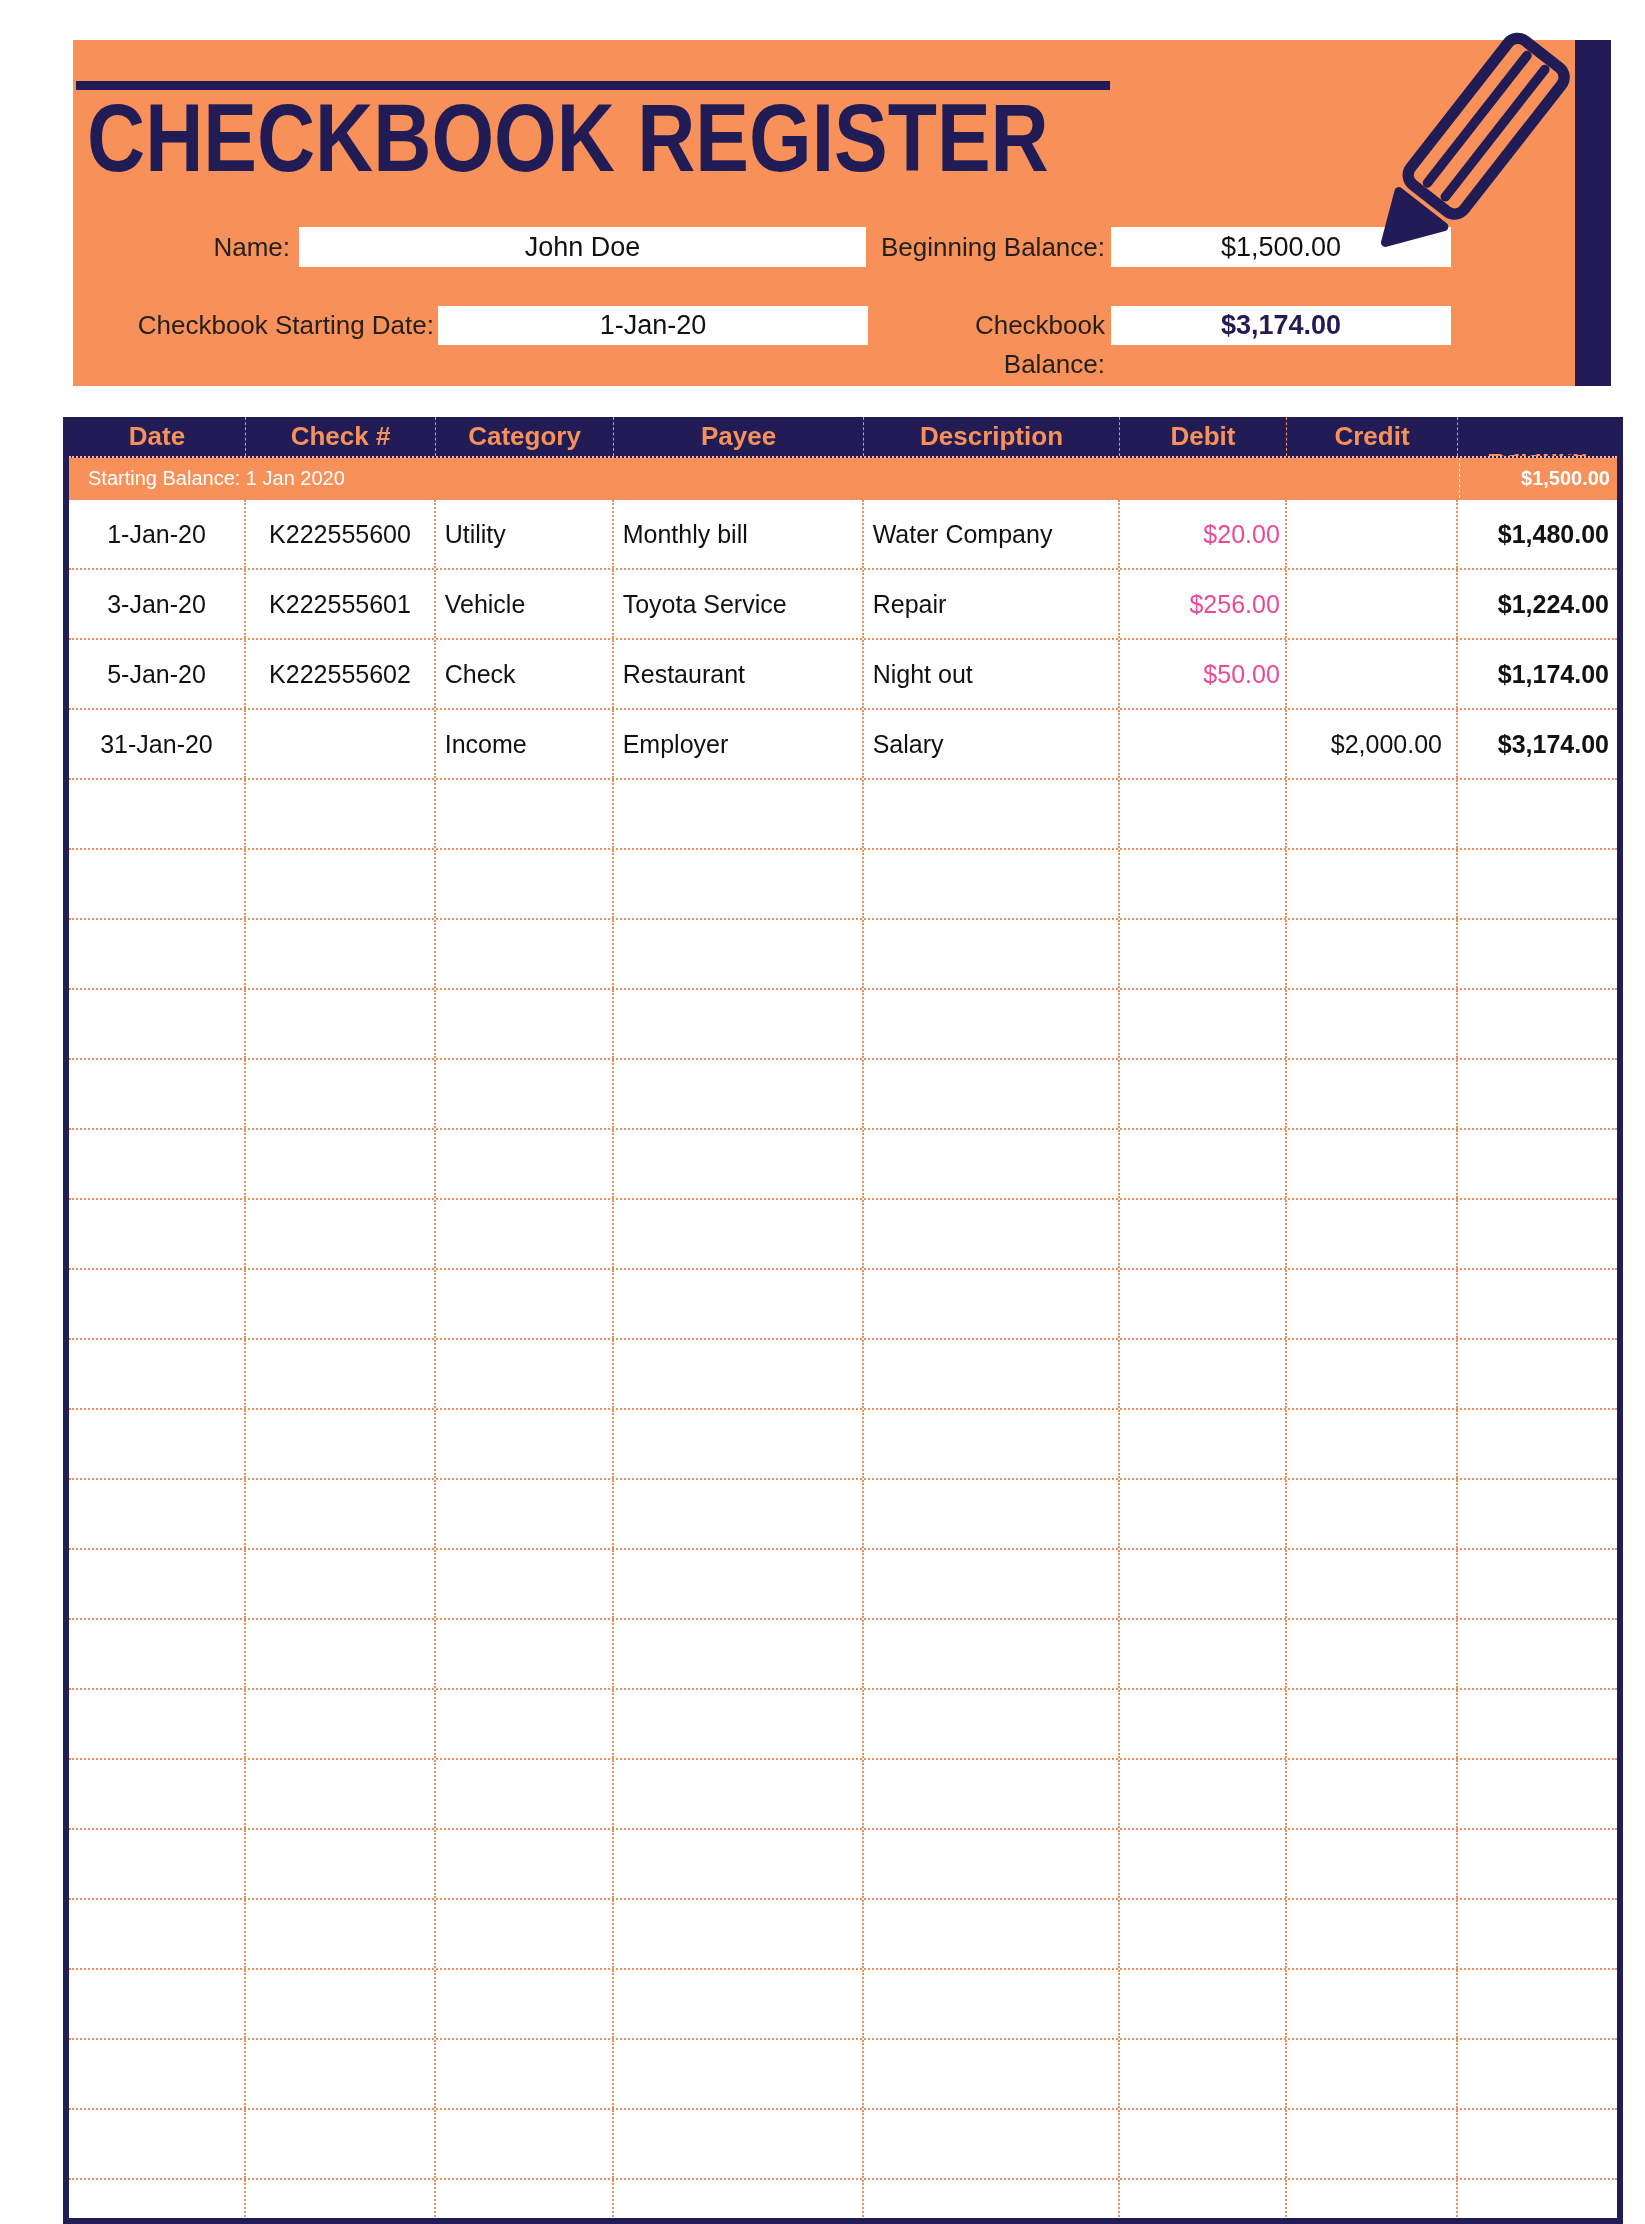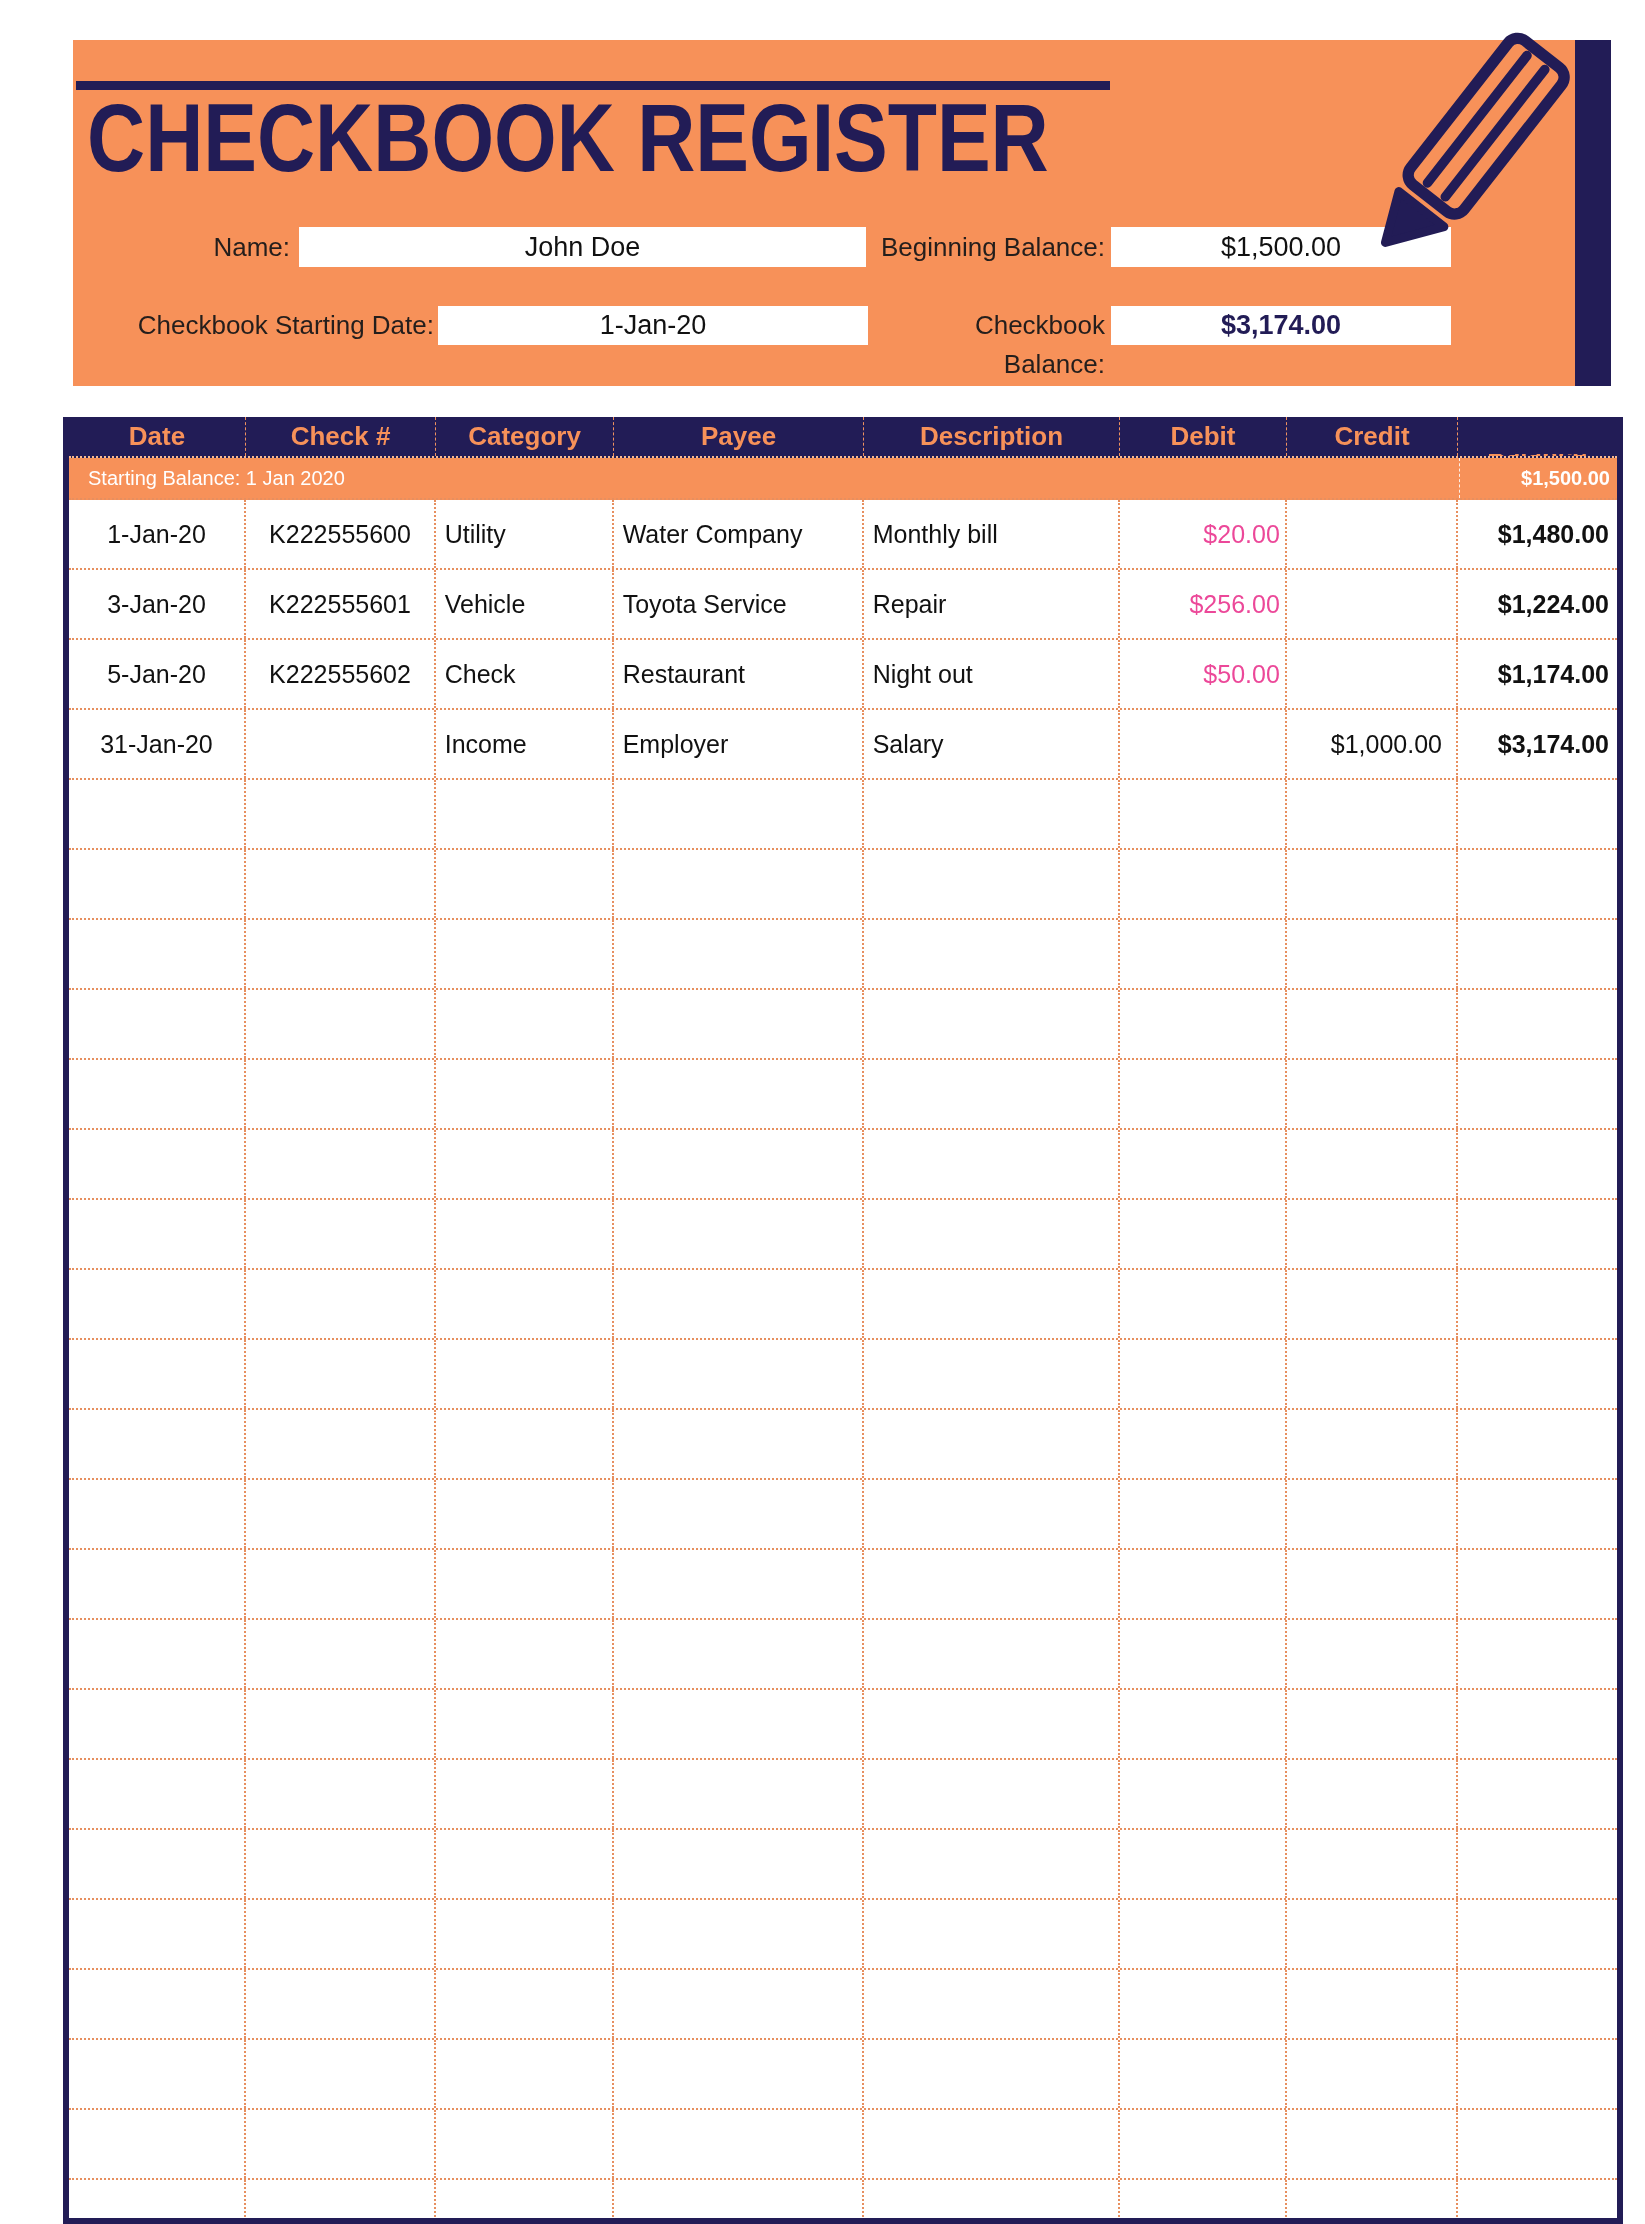--- a/index.html
+++ b/index.html
@@ -104,22 +104,22 @@
     <div class="start-row">
       <div class="start-label">Starting Balance: 1 Jan 2020</div>
       <div class="start-balance">$1,500.00</div>
     </div>
 
     <div id="table-rows">
         <div class="trow body">
           <div class="cell c0">1-Jan-20</div>
           <div class="cell c1">K222555600</div>
           <div class="cell c2">Utility</div>
+          <div class="cell c4">Monthly bill</div>
           <div class="cell c3">Water Company</div>
-          <div class="cell c4">Monthly bill</div>
           <div class="cell c5">$20.00</div>
           <div class="cell c6"></div>
           <div class="cell c7">$1,480.00</div>
         </div>
         <div class="trow body">
           <div class="cell c0">3-Jan-20</div>
           <div class="cell c1">K222555601</div>
           <div class="cell c2">Vehicle</div>
           <div class="cell c3">Toyota Service</div>
           <div class="cell c4">Repair</div>
@@ -137,21 +137,21 @@
           <div class="cell c6"></div>
           <div class="cell c7">$1,174.00</div>
         </div>
         <div class="trow body">
           <div class="cell c0">31-Jan-20</div>
           <div class="cell c1"></div>
           <div class="cell c2">Income</div>
           <div class="cell c3">Employer</div>
           <div class="cell c4">Salary</div>
           <div class="cell c5"></div>
-          <div class="cell c6">$1,000.00</div>
+          <div class="cell c6">$2,000.00</div>
           <div class="cell c7">$3,174.00</div>
         </div>
         <div class="trow body">
           <div class="cell c0"></div>
           <div class="cell c1"></div>
           <div class="cell c2"></div>
           <div class="cell c3"></div>
           <div class="cell c4"></div>
           <div class="cell c5"></div>
           <div class="cell c6"></div>

